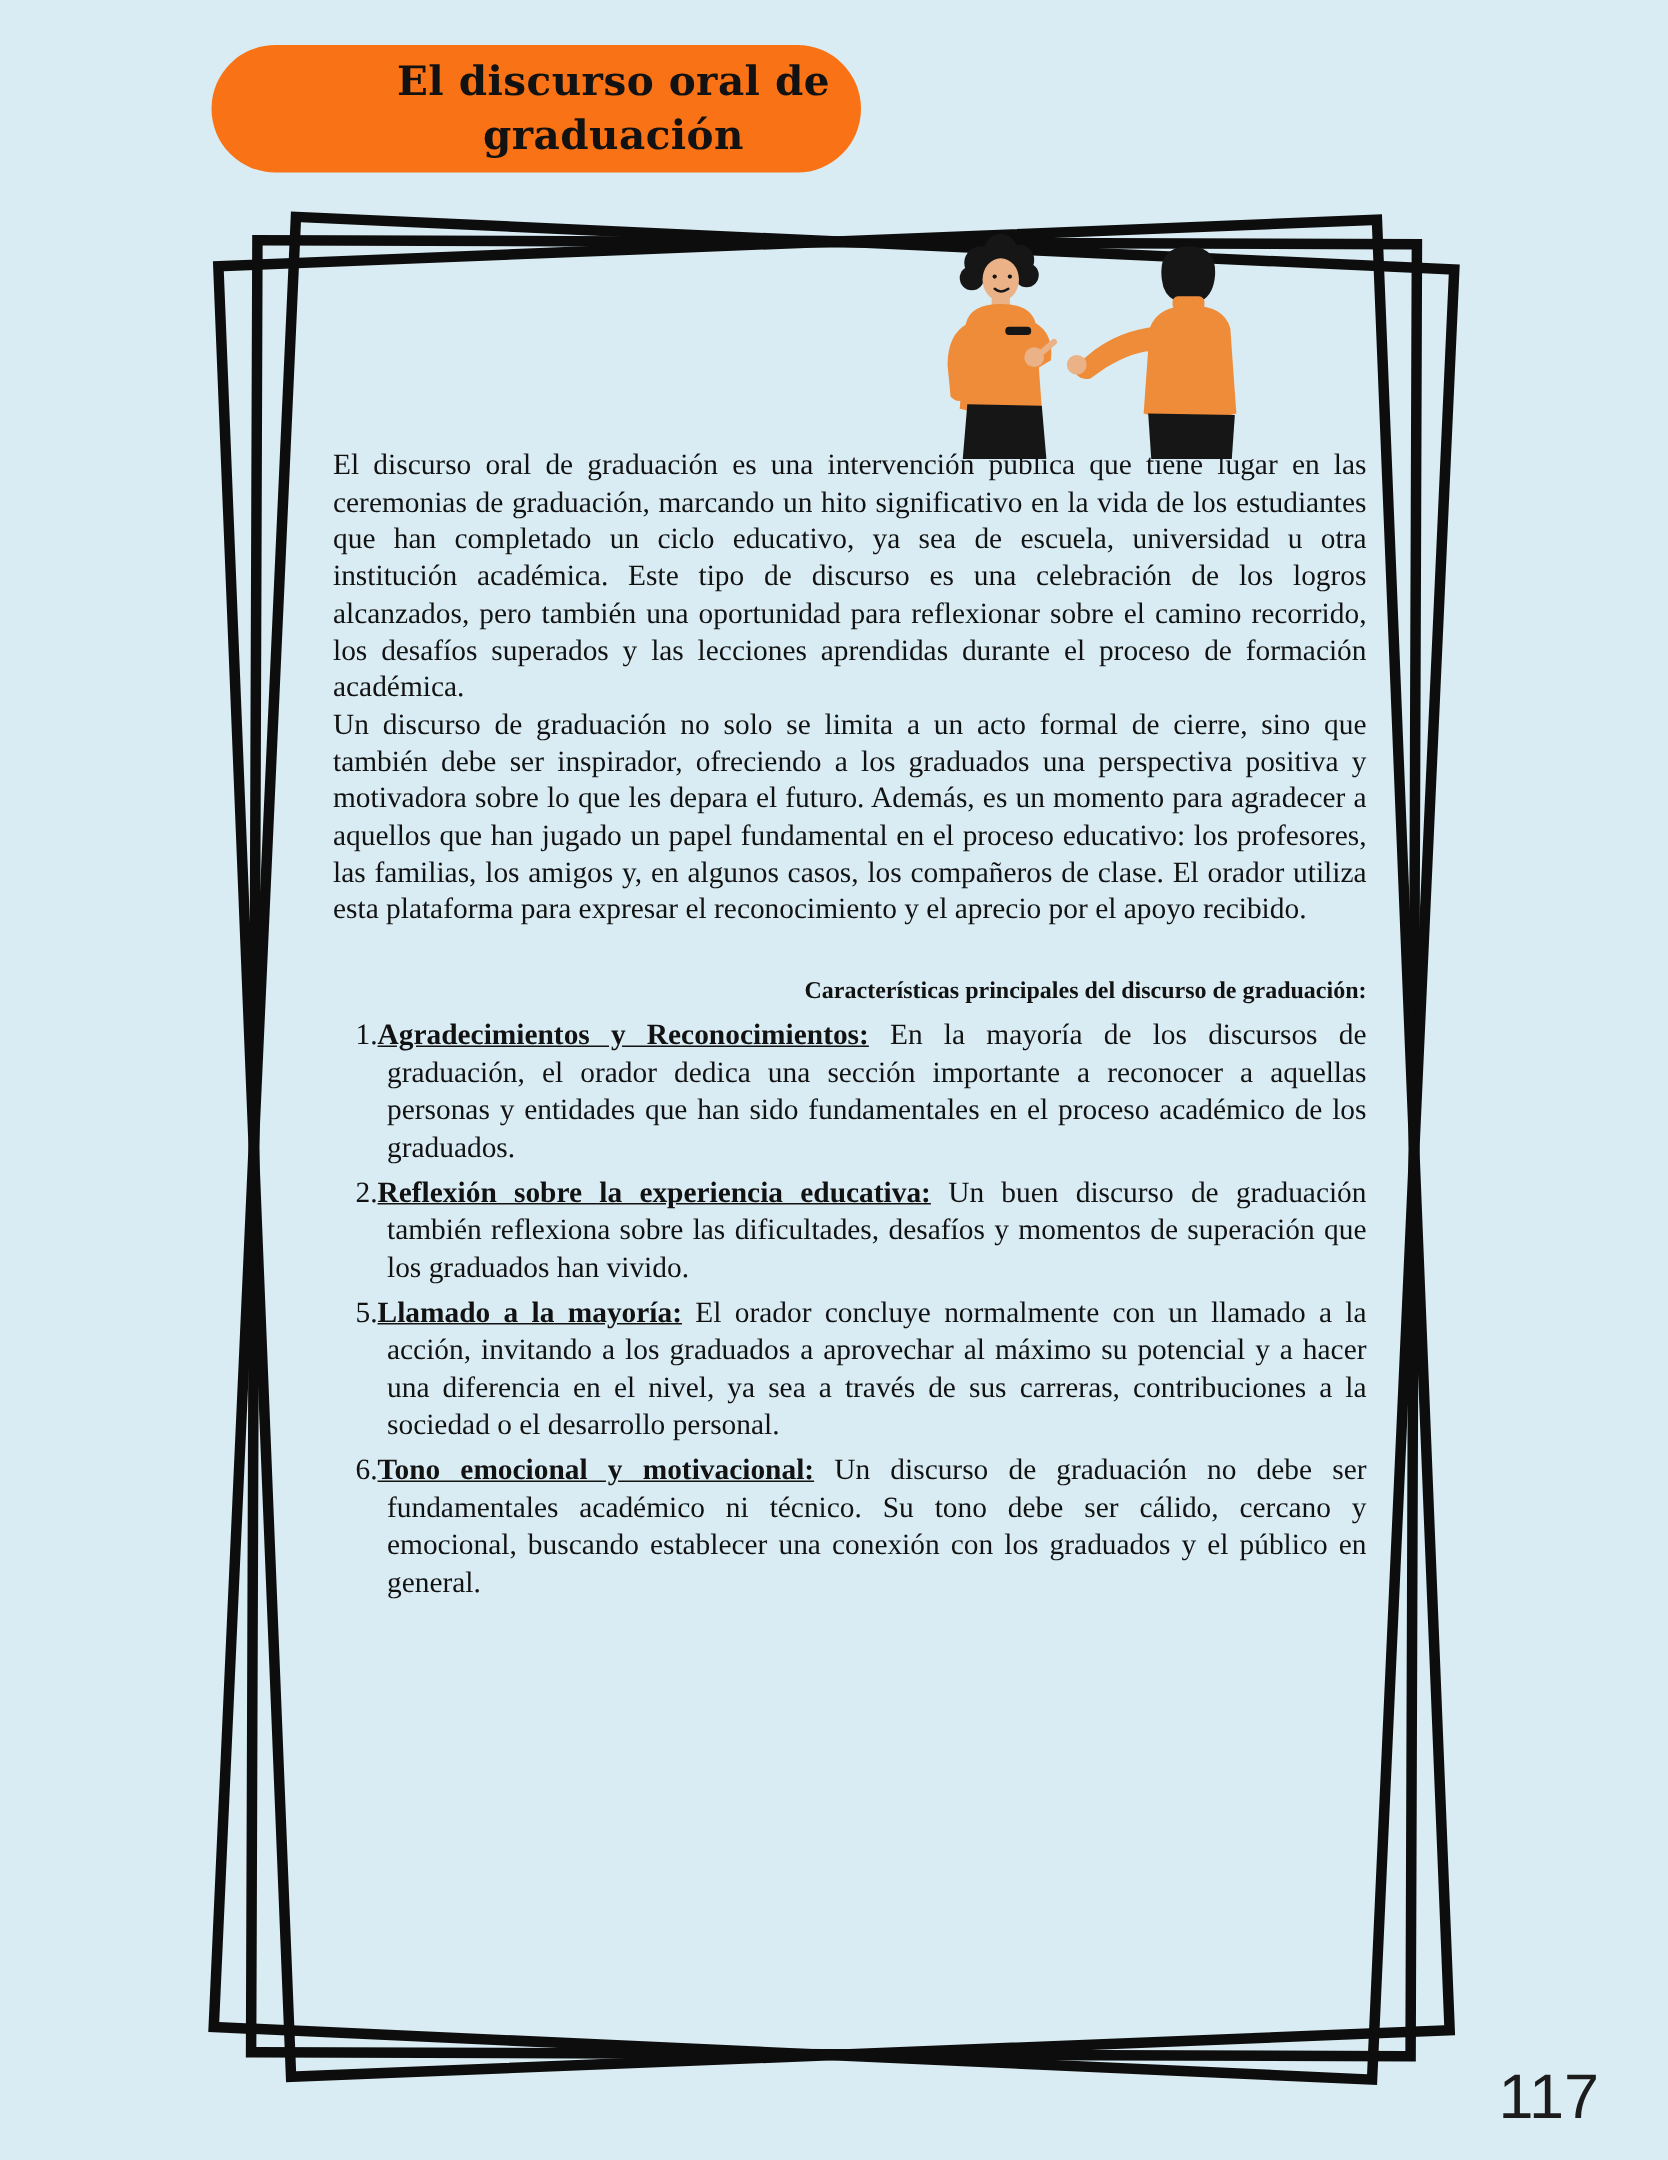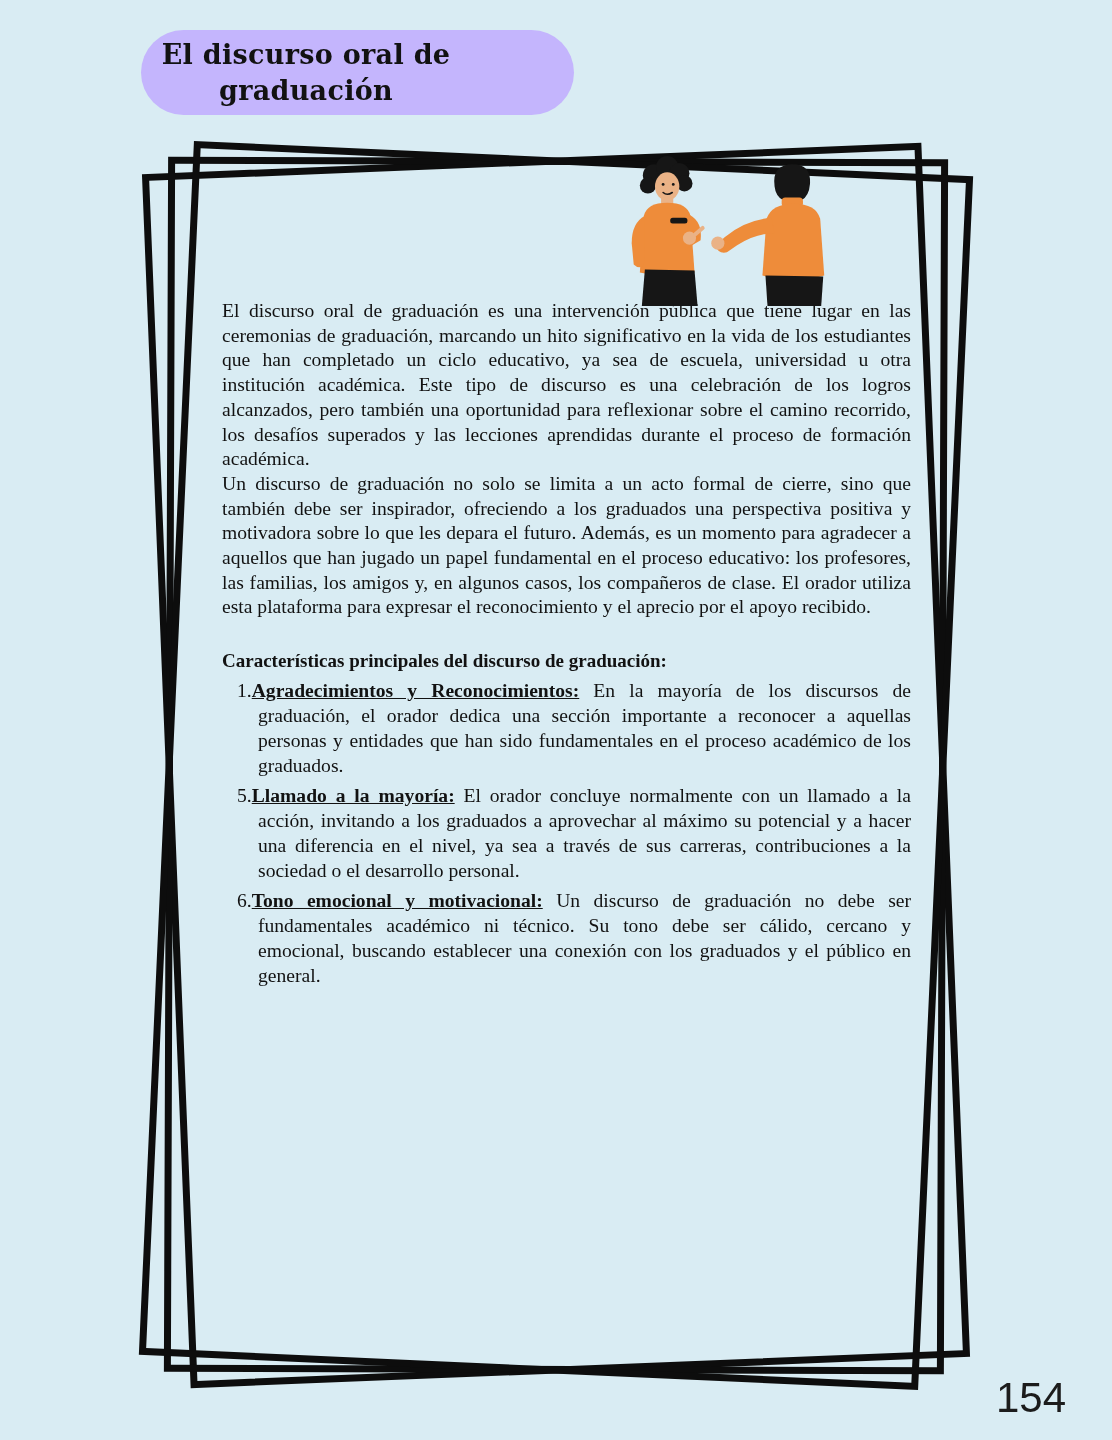--- a/index.html
+++ b/index.html
@@ -11,23 +11,23 @@
     overflow: hidden;
     color: #121212;
   }
   .page { position: absolute; inset: 0; background: #d9ecf3; }
 
   
   .title-pill {
     position: absolute;
     left: 141px; top: 30px;
     width: 433px; height: 85px;
-    background: #c4b5fd;
+    background: #f97316;
     border-radius: 44px;
-    display: flex; align-items: center; justify-content: flex-start;
+    display: flex; align-items: center; justify-content: flex-end;
     text-align: center;
   }
   .title-pill span {
     font-family: "DejaVu Serif", serif;
     font-weight: 800;
     font-size: 27px;
     line-height: 1.3;
     color: #121212;
     max-width: 330px;
     letter-spacing: 0.3px;
@@ -60,25 +60,25 @@
     position: absolute;
     left: 222px; top: 299px;
     width: 689px;
     z-index: 2;
     font-size: 19.6px;
     line-height: 24.7px;
     text-align: justify;
   }
   .content p { text-align: justify; }
   .content h2 {
-    font-size: 19px;
+    font-size: 16px;
     font-weight: 700;
     margin-top: 29px;
     margin-bottom: 4px;
-    text-align: left;
+    text-align: right;
   }
   .list { margin-left: 36px; }
   .item {
     text-align: justify;
     text-indent: -21px;   
     line-height: 25px;
     margin-bottom: 5px;
   }
   .item .num  { font-weight: 400; }
   .item .lead { font-weight: 700; text-decoration: underline; }
@@ -144,24 +144,27 @@
   <div class="content">
     <p>El discurso oral de graduación es una intervención pública que tiene lugar en las ceremonias de graduación, marcando un hito significativo en la vida de los estudiantes que han completado un ciclo educativo, ya sea de escuela, universidad u otra institución académica. Este tipo de discurso es una celebración de los logros alcanzados, pero también una oportunidad para reflexionar sobre el camino recorrido, los desafíos superados y las lecciones aprendidas durante el proceso de formación académica.</p>
     <p>Un discurso de graduación no solo se limita a un acto formal de cierre, sino que también debe ser inspirador, ofreciendo a los graduados una perspectiva positiva y motivadora sobre lo que les depara el futuro. Además, es un momento para agradecer a aquellos que han jugado un papel fundamental en el proceso educativo: los profesores, las familias, los amigos y, en algunos casos, los compañeros de clase. El orador utiliza esta plataforma para expresar el reconocimiento y el aprecio por el apoyo recibido.</p>
 
     <h2>Características principales del discurso de graduación:</h2>
 
     <div class="list">
       <div class="item"><span class="num">1.</span><span class="lead">Agradecimientos y Reconocimientos:</span>
         <span class="body">En la mayoría de los discursos de graduación, el orador dedica una sección importante a reconocer a aquellas personas y entidades que han sido fundamentales en el proceso académico de los graduados.</span>
       </div>
+      <div class="item"><span class="num">2.</span><span class="lead">Reflexión sobre la experiencia educativa:</span>
+        <span class="body">Un buen discurso de graduación también reflexiona sobre las dificultades, desafíos y momentos de superación que los graduados han vivido.</span>
+      </div>
       <div class="item"><span class="num">5.</span><span class="lead">Llamado a la mayoría:</span>
         <span class="body">El orador concluye normalmente con un llamado a la acción, invitando a los graduados a aprovechar al máximo su potencial y a hacer una diferencia en el nivel, ya sea a través de sus carreras, contribuciones a la sociedad o el desarrollo personal.</span>
       </div>
       <div class="item"><span class="num">6.</span><span class="lead">Tono emocional y motivacional:</span>
         <span class="body">Un discurso de graduación no debe ser fundamentales académico ni técnico. Su tono debe ser cálido, cercano y emocional, buscando establecer una conexión con los graduados y el público en general.</span>
       </div>
     </div>
   </div>
 
-  <div class="page-number">154</div>
+  <div class="page-number">117</div>
 
 </div>
 
 </body></html>

